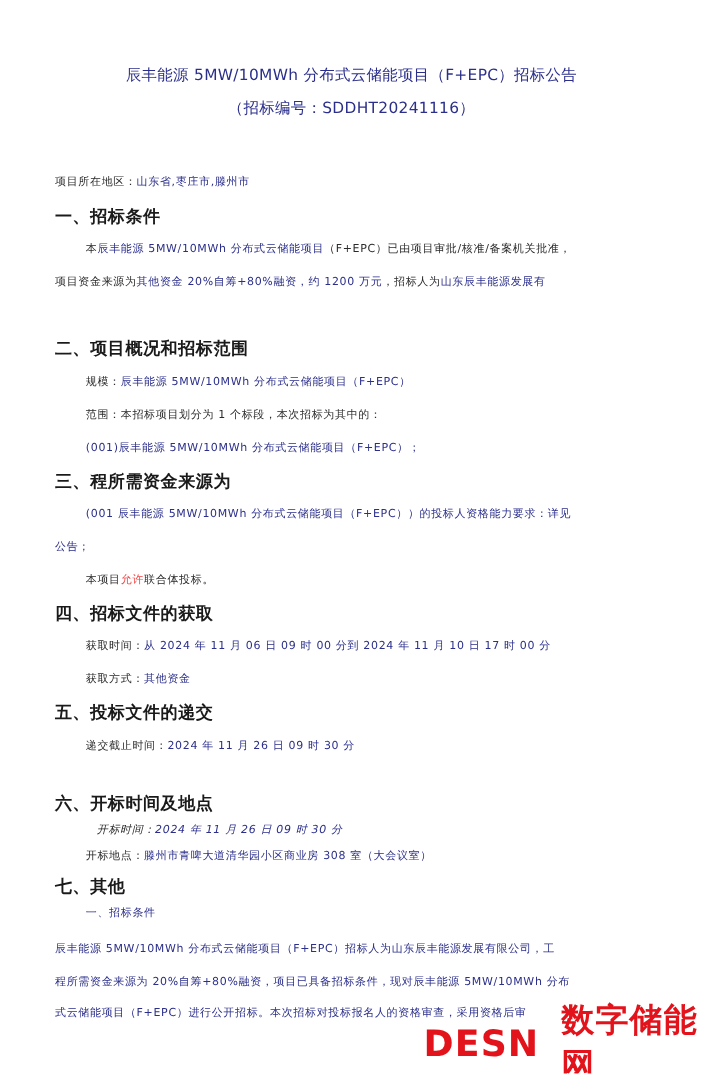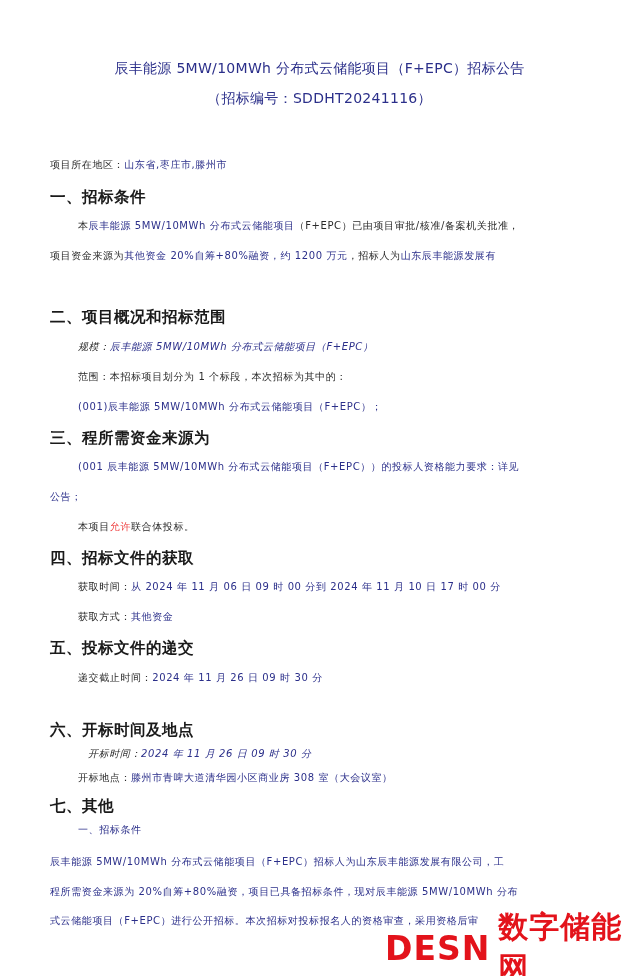--- a/index.html
+++ b/index.html
@@ -18,21 +18,21 @@
     }
     .h {
       position: absolute; left: 50px; font-size: 15.5px; font-weight: bold; color: #1a1a1a;
       letter-spacing: 0.5px;
     }
     .lbl { color: #2a2a2a; }
     .val { color: #2b2f8a; }
     .it { color: #ef4444; }
     .logo {
       position: absolute; left: 385px; top: 928px; height: 40px;
-      display: flex; align-items: center; gap: 8px; color: #e3131b;
+      display: flex; align-items: center; gap: 20px; color: #e3131b;
     }
     .logo .en { font-family: "DejaVu Sans", sans-serif; font-weight: bold; font-size: 33px; letter-spacing: 1px; }
     .logo .cn { font-weight: bold; font-size: 30px; letter-spacing: 1px; }
   </style>
 </head>
 <body>
 
 <div class="doc">
   <div class="title" style="top:60px;">辰丰能源 5MW/10MWh 分布式云储能项目（F+EPC）招标公告</div>
   <div class="title" style="top:90px;">（招标编号：SDDHT20241116）</div>
@@ -43,21 +43,21 @@
 
   <div class="h" style="top:187px;">一、招标条件</div>
   <div class="line" style="left:78px; top:219px;">
     <span class="lbl">本</span><span class="val">辰丰能源 5MW/10MWh 分布式云储能项目</span><span class="lbl">（F+EPC）已由项目审批/核准/备案机关批准，</span>
   </div>
   <div class="line" style="left:50px; top:249px;">
     <span class="lbl">项目资金来源为</span><span class="val">其他资金 20%自筹+80%融资，约 1200 万元</span><span class="lbl">，招标人为</span><span class="val">山东辰丰能源发展有</span>
   </div>
 
   <div class="h" style="top:307px;">二、项目概况和招标范围</div>
-  <div class="line" style="left:78px; top:340px;font-style:italic;">
+  <div class="line" style="left:78px; top:340px;">
     <span class="lbl">规模：</span><span class="val">辰丰能源 5MW/10MWh 分布式云储能项目（F+EPC）</span>
   </div>
   <div class="line" style="left:78px; top:370px;">
     <span class="lbl">范围：本招标项目划分为 1 个标段，本次招标为其中的：</span>
   </div>
   <div class="line" style="left:78px; top:400px;">
     <span class="val">(001)辰丰能源 5MW/10MWh 分布式云储能项目（F+EPC）；</span>
   </div>
 
   <div class="h" style="top:428px;">三、程所需资金来源为</div>

